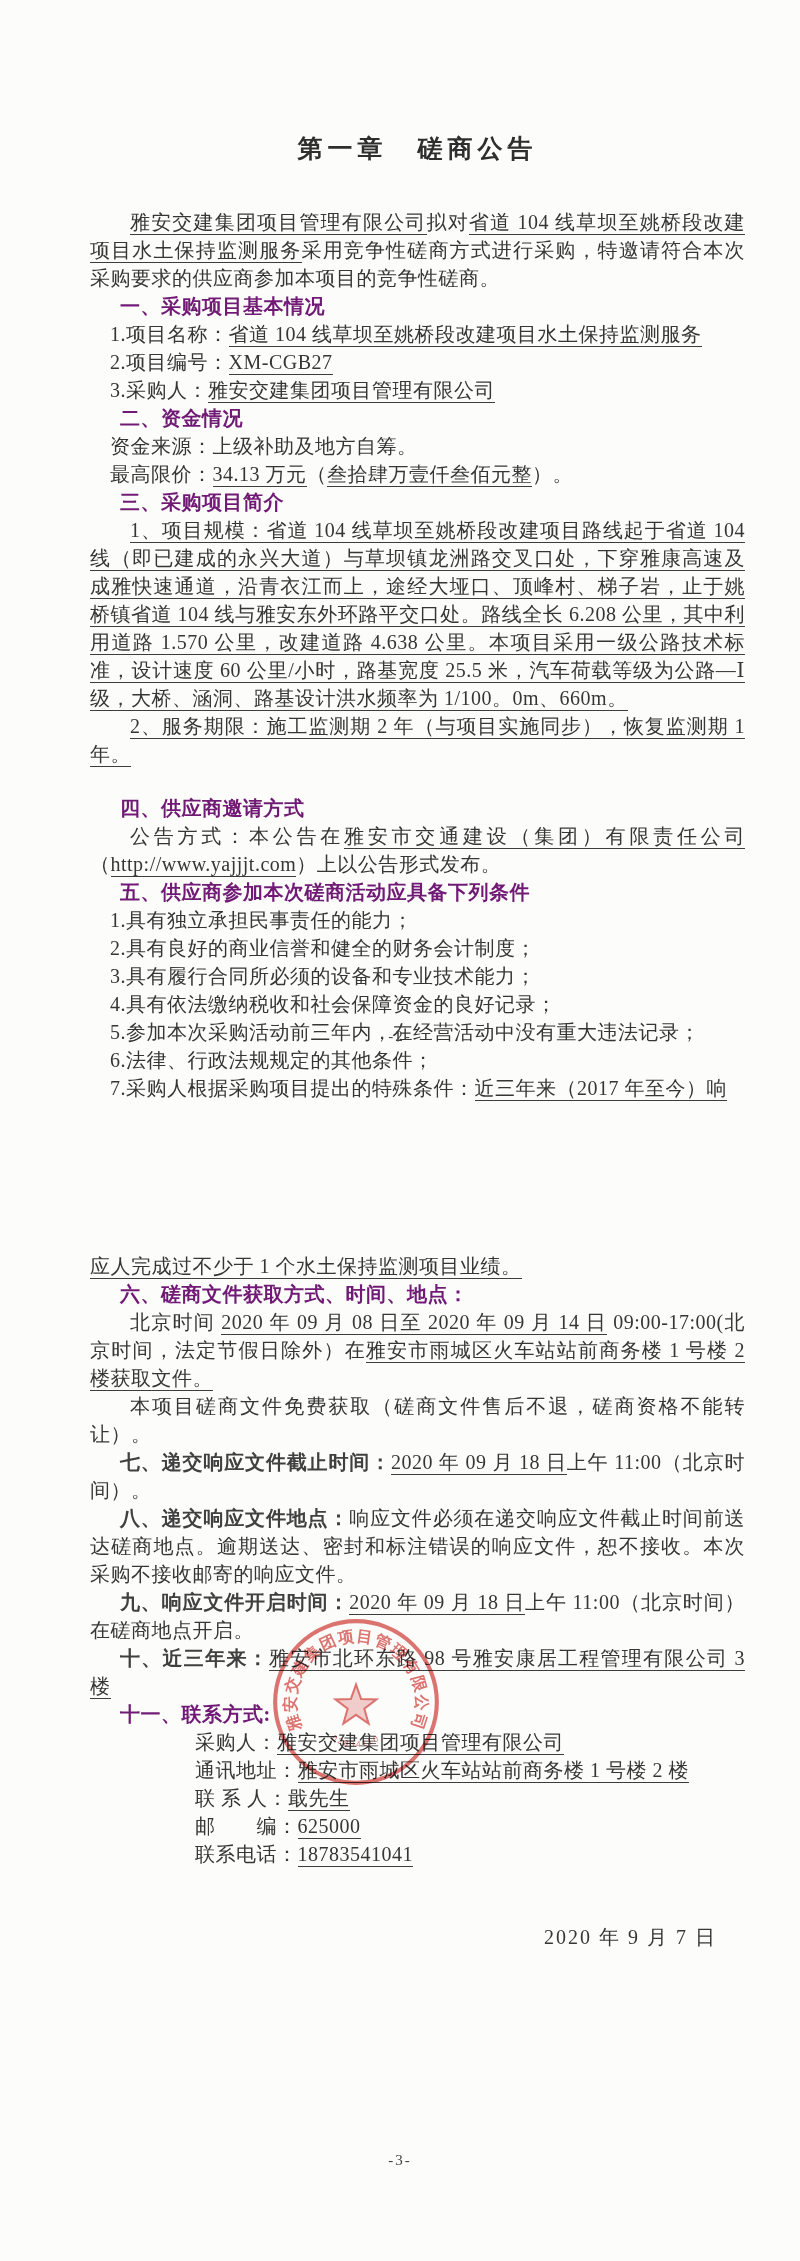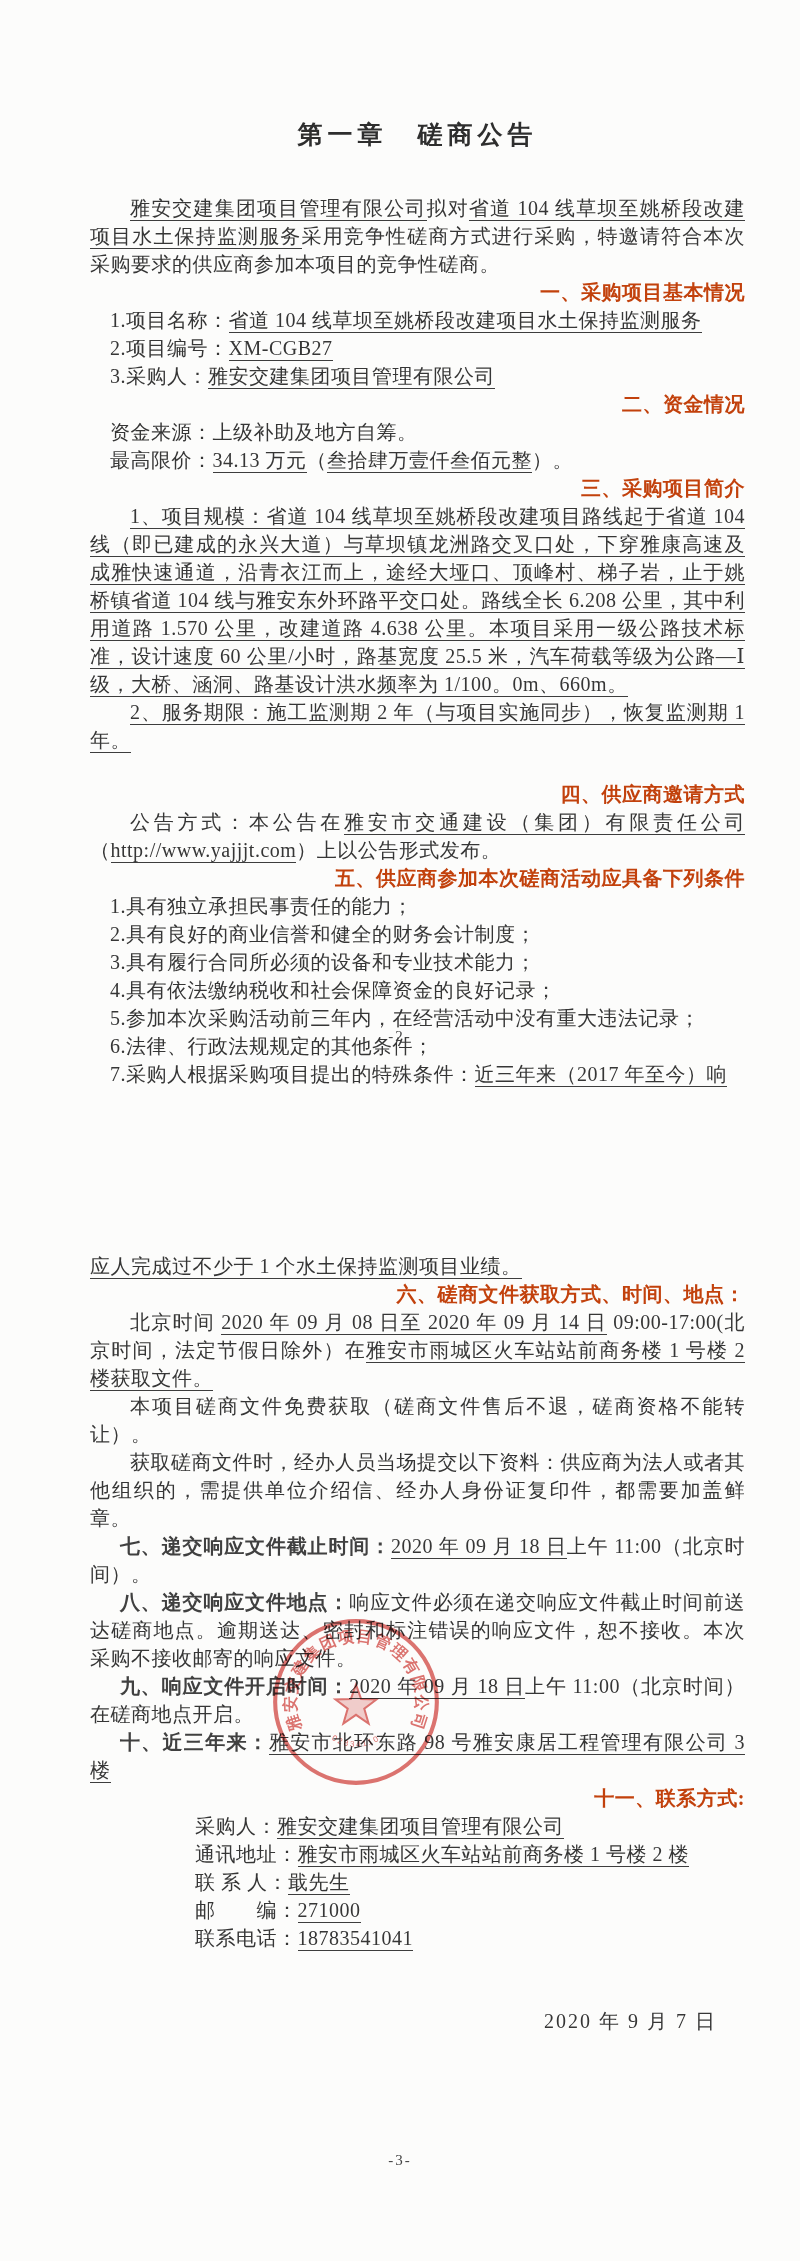--- a/index.html
+++ b/index.html
@@ -1,27 +1,27 @@
 <!DOCTYPE html>
 <html><head>
 <meta charset="utf-8">
 <style>
   html,body{margin:0;padding:0;background:#ffffff;}
   .doc{
     position:relative;width:800px;height:2261px;background:#fcfcfb;
     font-family:"Liberation Serif","DejaVu Serif",serif;color:#333;overflow:hidden;
   }
   .page{position:absolute;left:0;width:800px;box-sizing:border-box;padding:0 55px 0 90px;}
-  .page1{top:118px;}
+  .page1{top:132px;}
   .page3{top:1252px;}
   h1{margin:0 0 42px 0;font-size:25px;line-height:34px;font-weight:bold;
      text-align:center;letter-spacing:5px;color:#2e2e2e;}
   p{margin:0;font-size:20px;line-height:28px;text-align:justify;
     letter-spacing:0.5px;color:#363636;}
-  .h{font-weight:bold;padding-left:30px;text-align:right;color:#c2410c;}
+  .h{font-weight:bold;padding-left:30px;text-align:left;color:#701a75;}
   .b{font-weight:bold;color:#404040;}
   .item{padding-left:20px;text-align:left;}
   .ind{text-indent:2em;}
   .ind30{text-indent:30px;}
   .u{border-bottom:1px solid #3d3d3d;padding-bottom:1px;}
   .gap-top{margin-top:26px;}
   .contacts{margin-left:105px;}
   .contacts p{text-align:left;}
   .date{ text-align:right;padding-right:28px;margin-top:55px;letter-spacing:2px;}
   .pagenum{position:absolute;left:0;width:800px;text-align:center;
@@ -69,36 +69,35 @@
   </div>
 
   <div class="pagenum pn2">-2-</div>
 
   <div class="page page3">
     <p><span class="u">应人完成过不少于 1 个水土保持监测项目业绩。</span></p>
 
     <p class="h">六、磋商文件获取方式、时间、地点：</p>
     <p class="ind"><span>北京时间 </span><span class="u">2020 年 09 月 08 日至 2020 年 09 月 14 日</span><span> 09:00-17:00(北京时间，法定节假日除外）在</span><span class="u">雅安市雨城区火车站站前商务楼 1 号楼 2 楼获取文件。</span></p>
     <p class="ind">本项目磋商文件免费获取（磋商文件售后不退，磋商资格不能转让）。</p>
-    <p class="ind">获取磋商文件时，经办人员当场提交以下资料：供应商为法人或者其他组织的，需提供单位介绍信、经办人身份证复印件，都需要加盖鲜章。</p>
 
     <p class="ind30"><span class="b">七、递交响应文件截止时间：</span><span class="u">2020 年 09 月 18 日</span><span>上午 11:00（北京时间）。</span></p>
 
     <p class="ind30"><span class="b">八、递交响应文件地点：</span><span>响应文件必须在递交响应文件截止时间前送达磋商地点。逾期送达、密封和标注错误的响应文件，恕不接收。本次采购不接收邮寄的响应文件。</span></p>
 
     <p class="ind30"><span class="b">九、响应文件开启时间：</span><span class="u">2020 年 09 月 18 日</span><span>上午 11:00（北京时间）在磋商地点开启。</span></p>
 
     <p class="ind30"><span class="b">十、近三年来：</span><span class="u">雅安市北环东路 98 号雅安康居工程管理有限公司 3 楼</span></p>
 
     <p class="h">十一、联系方式:</p>
     <div class="contacts">
       <p><span>采购人：</span><span class="u">雅安交建集团项目管理有限公司</span></p>
       <p><span>通讯地址：</span><span class="u">雅安市雨城区火车站站前商务楼 1 号楼 2 楼</span></p>
       <p><span>联 系 人：</span><span class="u">戢先生</span></p>
-      <p><span>邮　　编：</span><span class="u">271000</span></p>
+      <p><span>邮　　编：</span><span class="u">625000</span></p>
       <p><span>联系电话：</span><span class="u">18783541041</span></p>
     </div>
 
     <p class="date">2020 年 9 月 7 日</p>
   </div>
 
   <div class="pagenum pn3">-3-</div>
 
   <svg class="stamp" viewBox="0 0 172 172">
     <circle cx="86" cy="86" r="79" fill="none" stroke="#d85c58" stroke-width="4"></circle>

